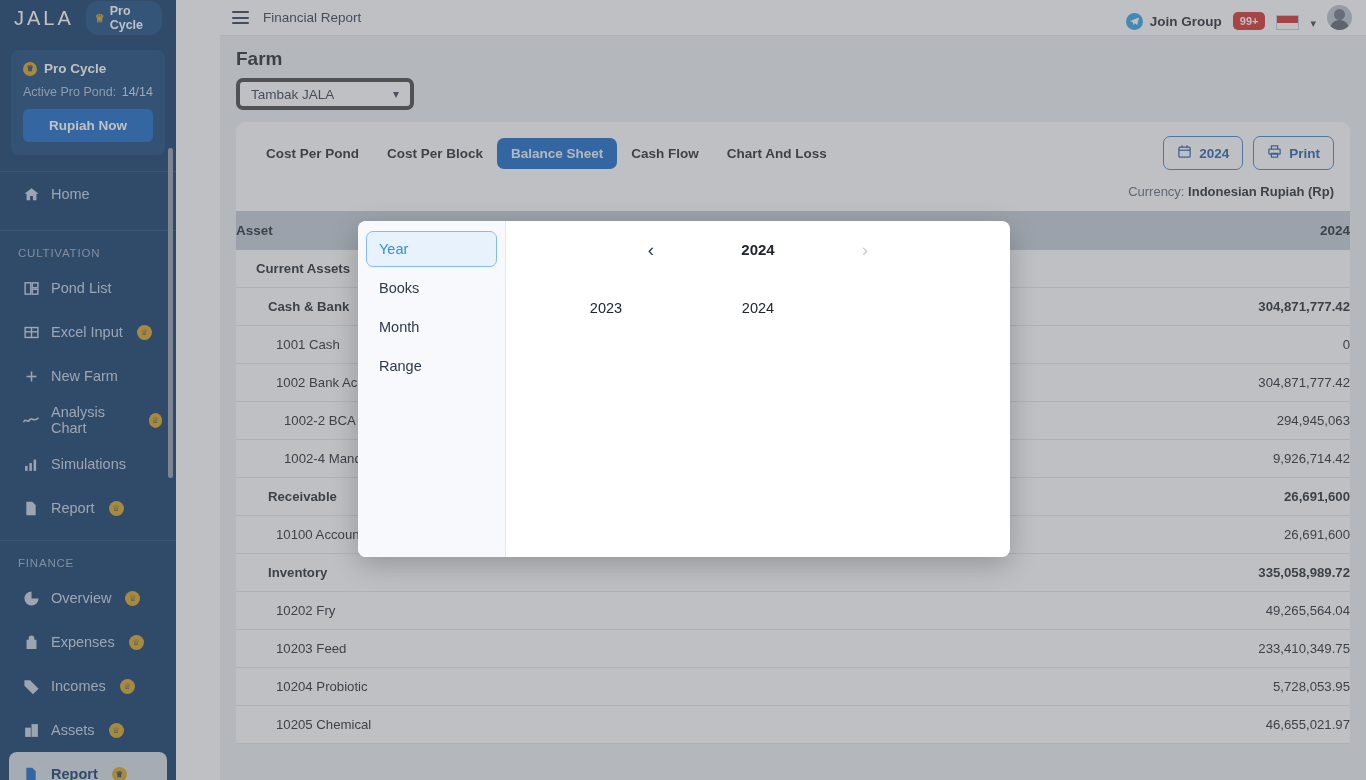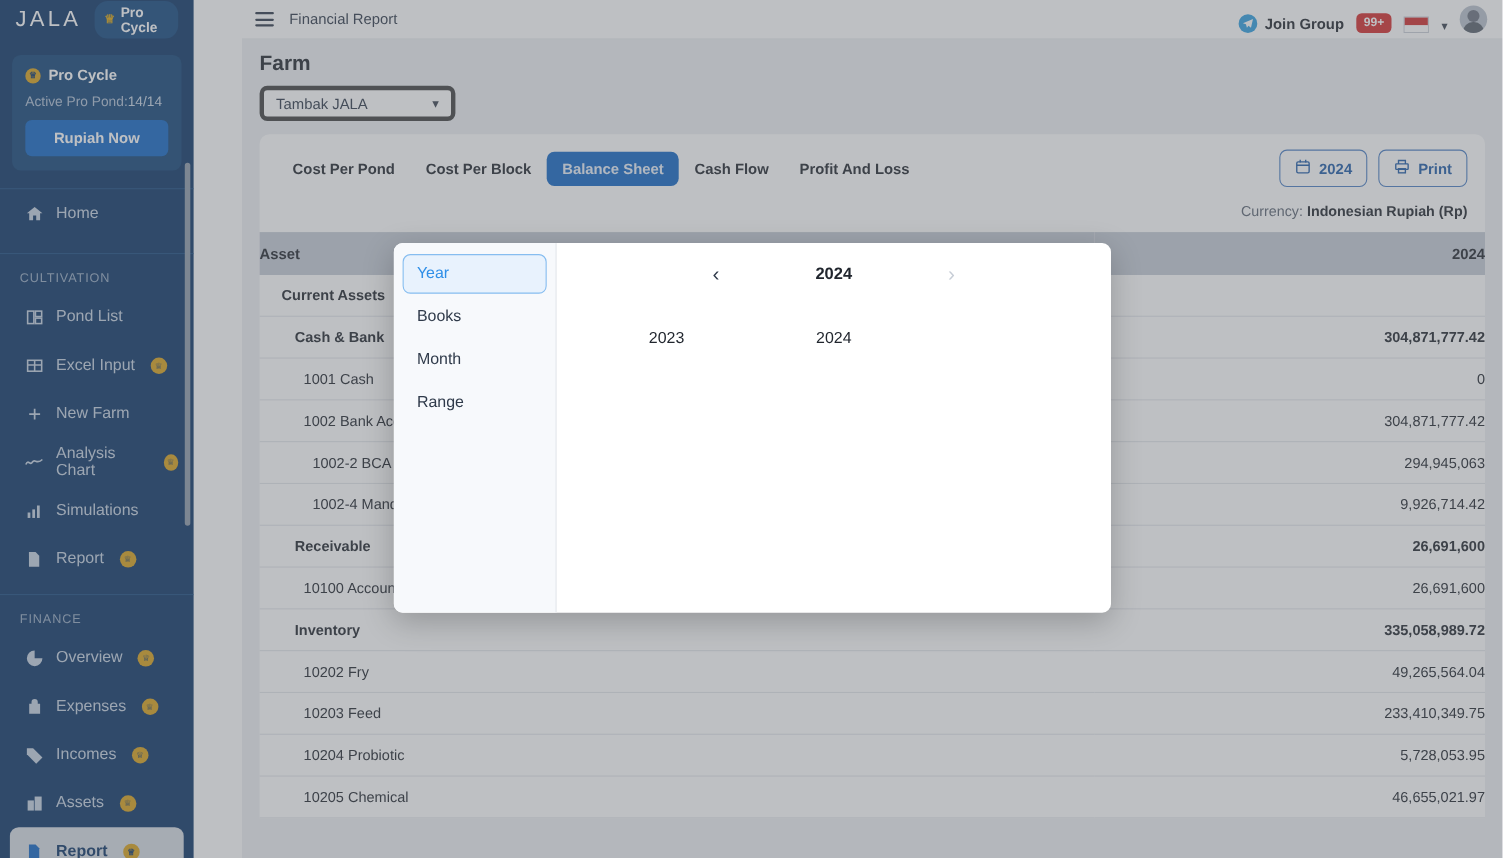--- a/index.html
+++ b/index.html
@@ -52,21 +52,21 @@
     display: flex; align-items: center; gap: 7px;
     color: #ffffff; font-size: 13.5px; font-weight: 700;
     margin-bottom: 9px;
   }
   .crown-circle {
     width: 14px; height: 14px; border-radius: 50%;
     background: #d9a21b; display: flex; align-items: center;
     justify-content: center; font-size: 8px; color: #0c3566;
   }
   .pro-card-row {
-    display: flex; justify-content: flex-start;
+    display: flex; justify-content: space-between;
     color: #aebfd4; font-size: 12.5px; margin-bottom: 10px;
   }
   .pro-card-row .val { color: #c9d6e6; }
   .learn-btn {
     display: block; width: 100%;
     background: #1266c4; border: none; border-radius: 6px;
     color: #ffffff; font-size: 13.5px; font-weight: 600;
     padding: 9px 0; cursor: pointer;
     font-family: "Liberation Sans", sans-serif;
   }
@@ -458,21 +458,21 @@
         <span class="cv">▾</span>
       </div>
     </div>
 
     <div class="card">
       <div class="tabrow">
         <div class="tab">Cost Per Pond</div>
         <div class="tab">Cost Per Block</div>
         <div class="tab active">Balance Sheet</div>
         <div class="tab">Cash Flow</div>
-        <div class="tab">Profit And Loss</div>
+        <div class="tab">Chart And Loss</div>
 
         <div class="tabrow-right">
           <button class="obtn">
             <span>
               <svg width="15" height="15" viewBox="0 0 24 24" fill="none" stroke="#1f5ca8" stroke-width="2">
                   <rect x="3" y="5" width="18" height="16" rx="2"></rect>
                   <line x1="3" y1="10" x2="21" y2="10"></line>
                   <line x1="8" y1="2" x2="8" y2="6"></line>
                   <line x1="16" y1="2" x2="16" y2="6"></line>
                 </svg>

